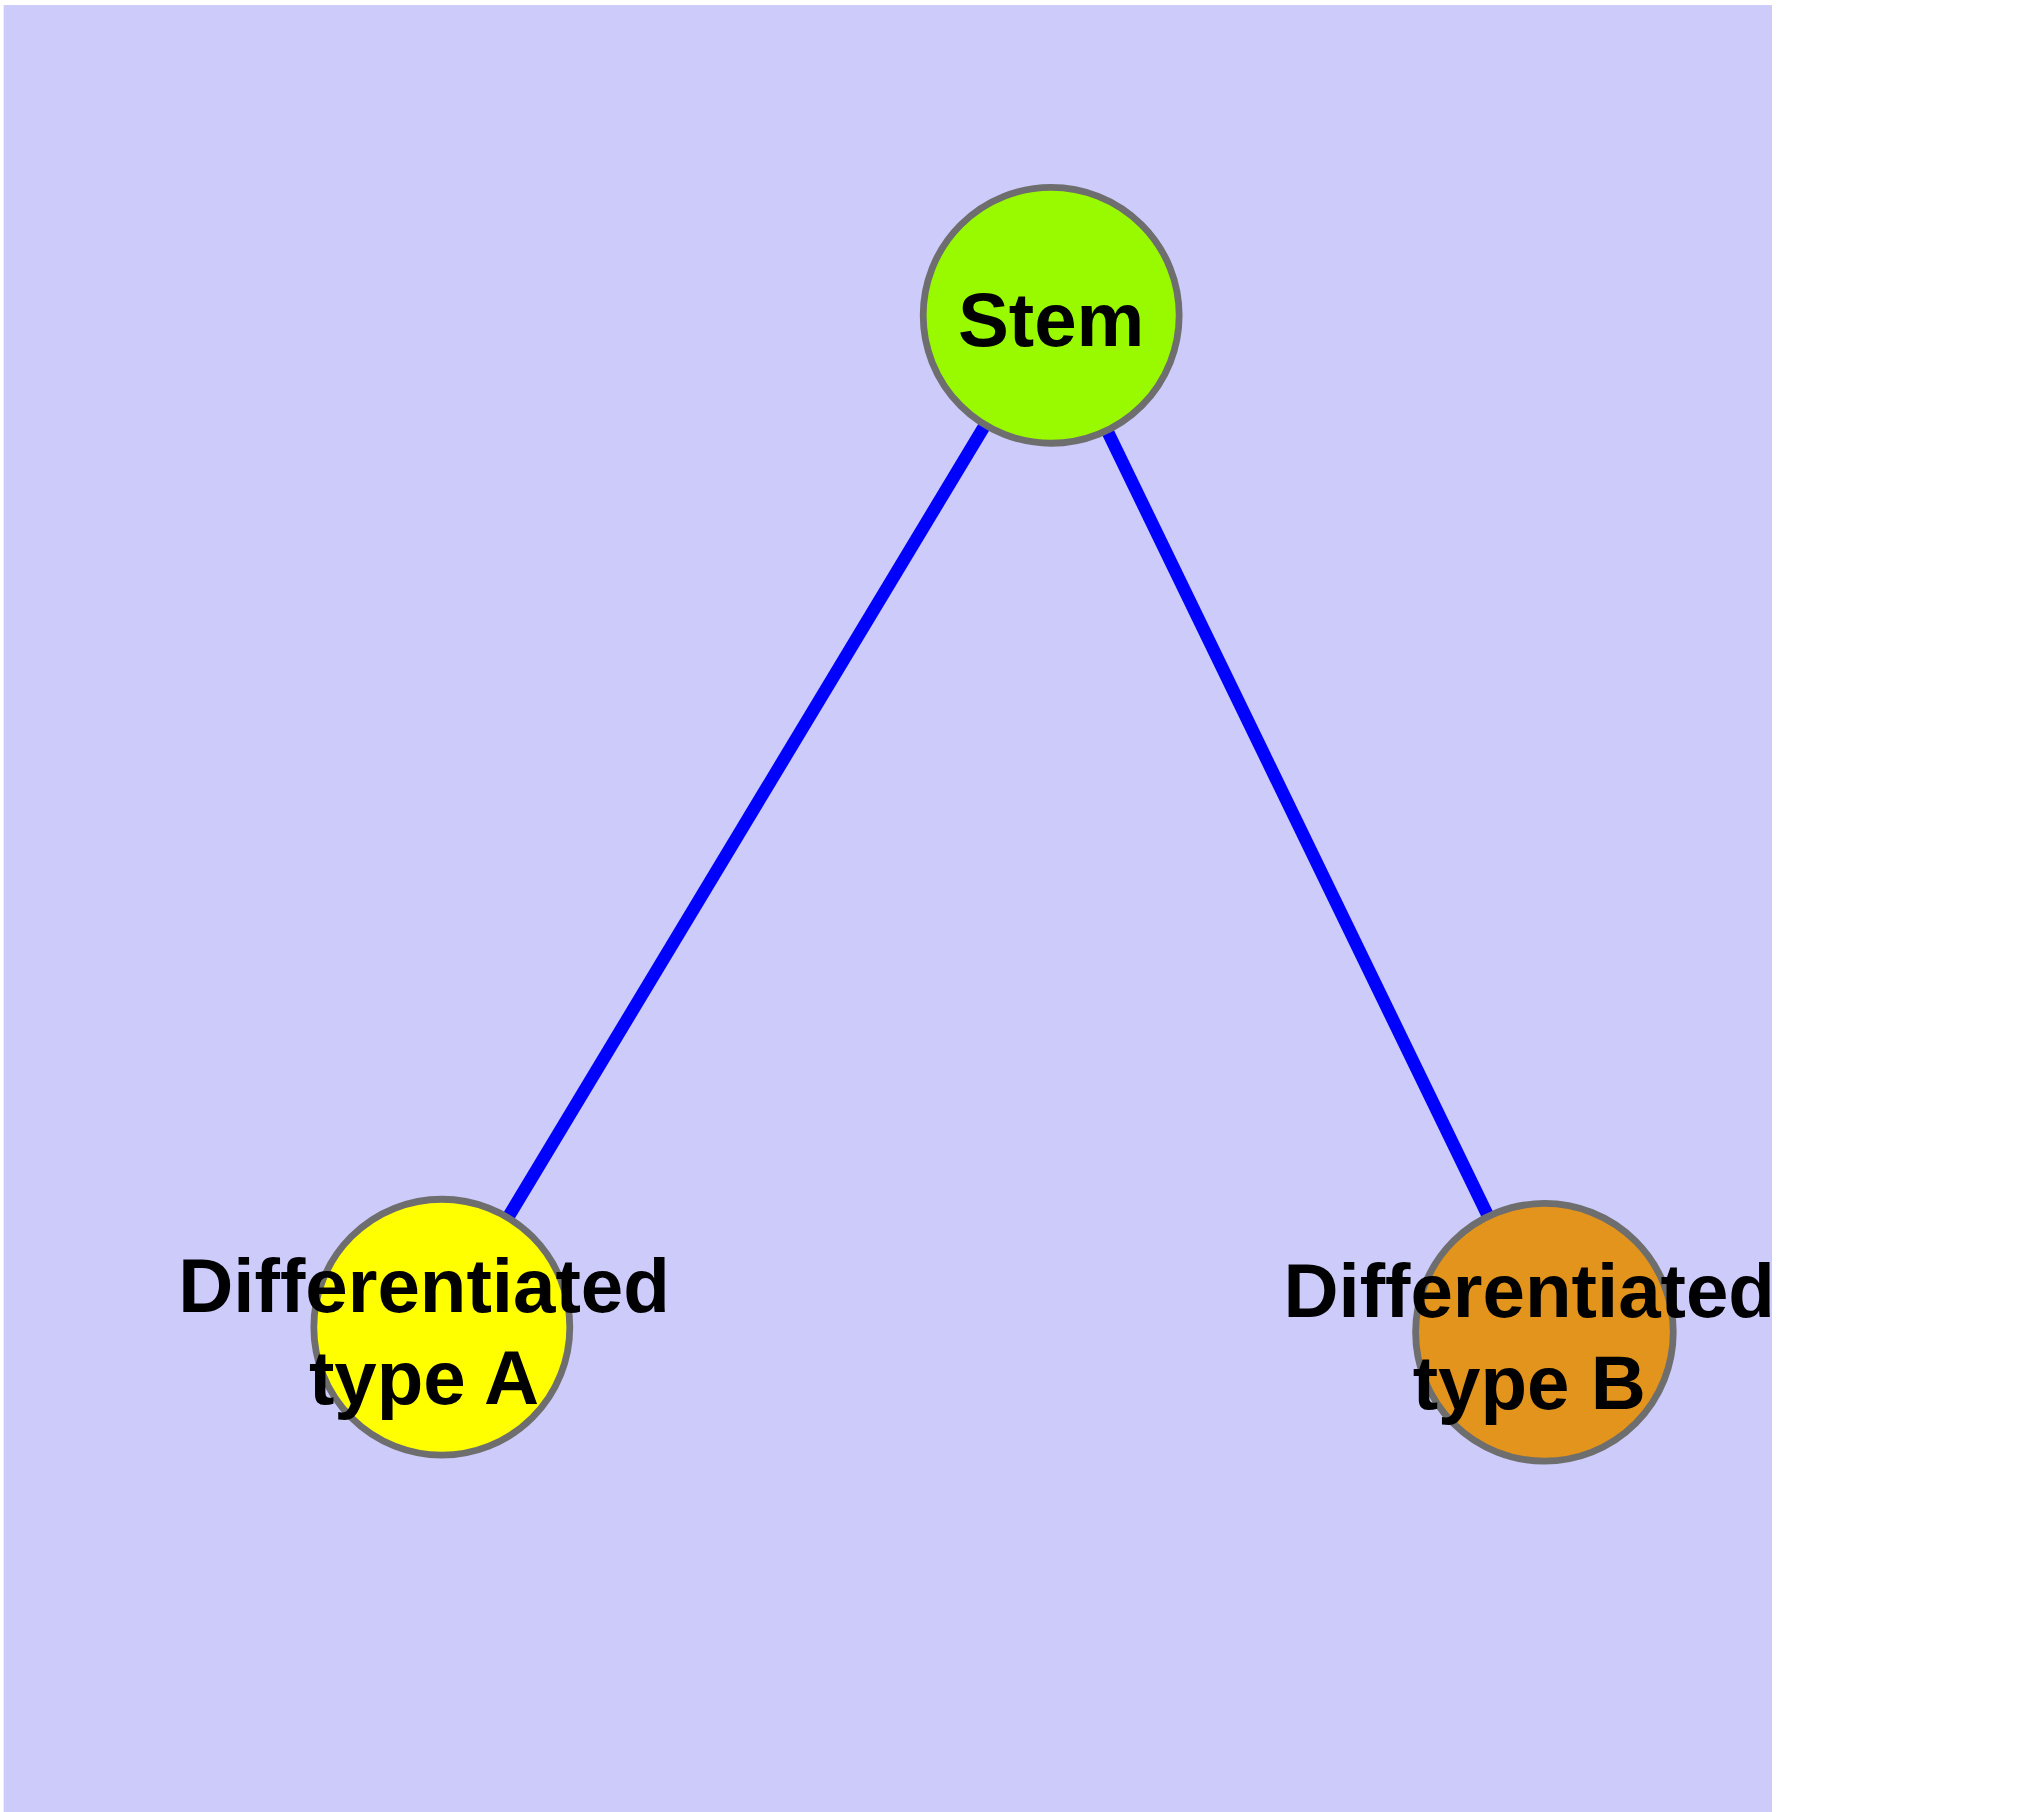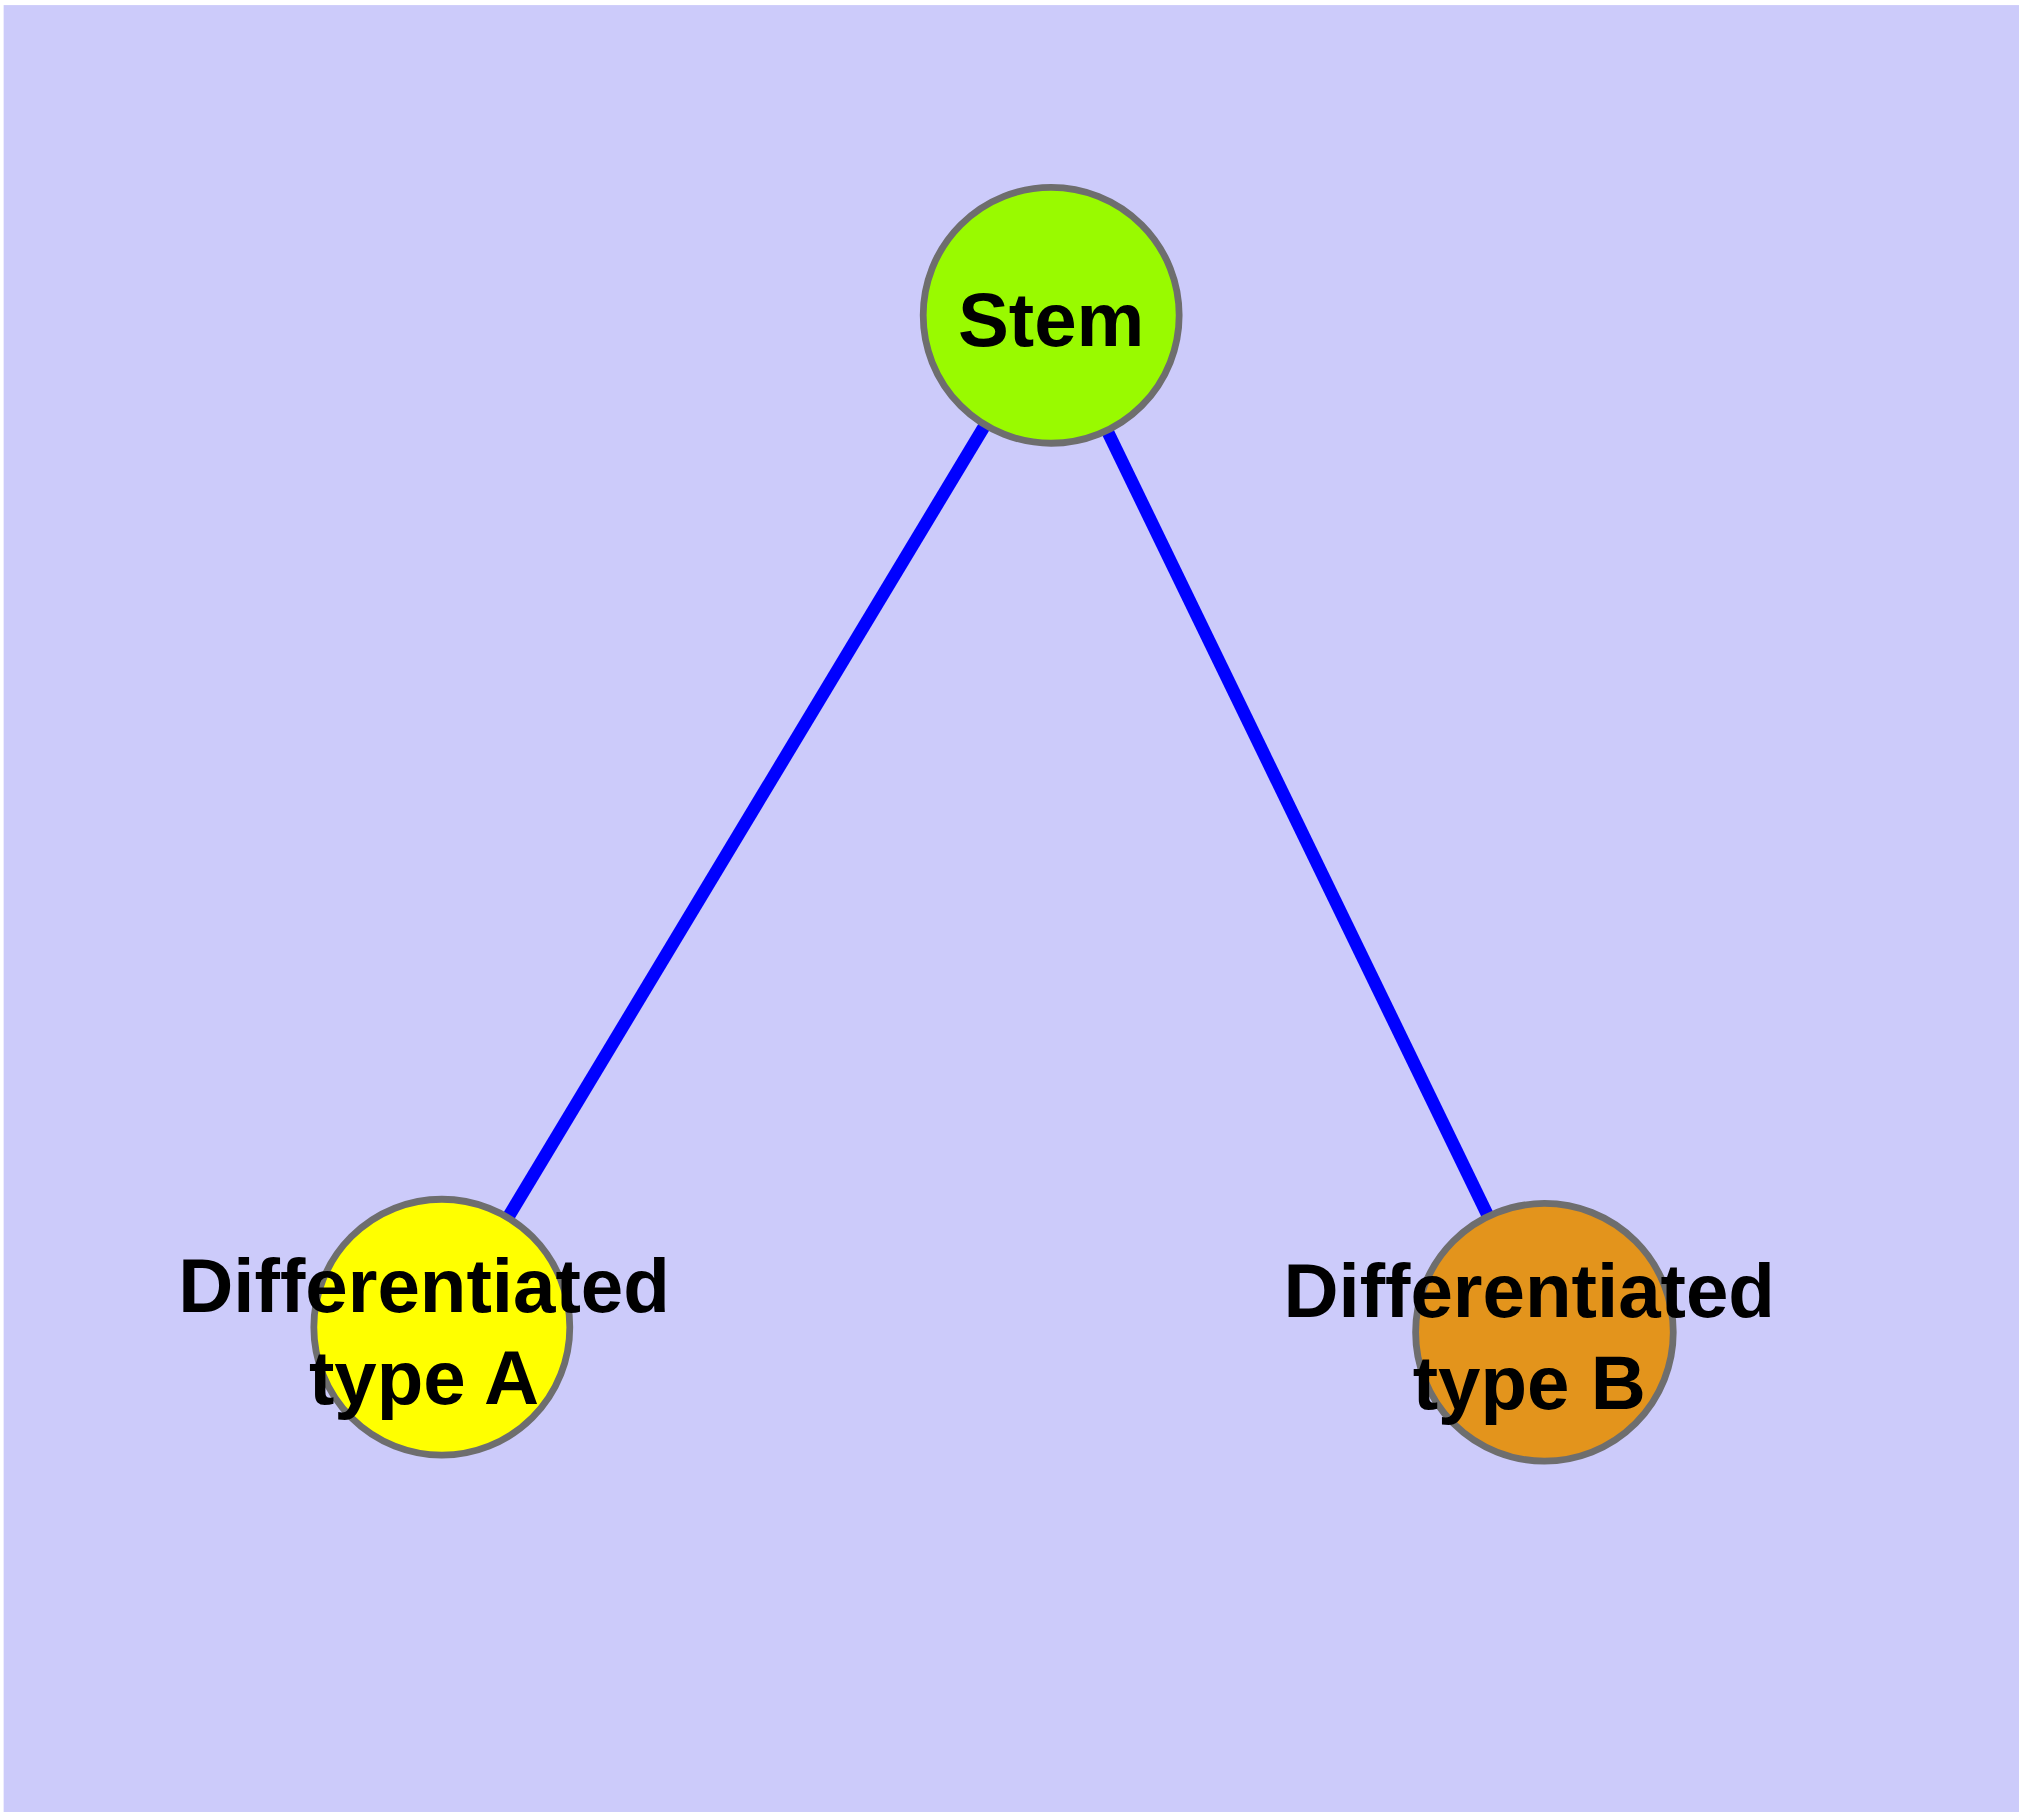--- a/index.html
+++ b/index.html
@@ -2,21 +2,21 @@
 <html style="font-size:13.6px"><head>
 <meta charset="utf-8">
 <style>
   html, body {
     margin: 0;
     padding: 0;
     background: #ffffff;
   }
   .stage {
     position: relative;
-    width: 2019px;
+    width: 1772px;
     height: 1812px;
     overflow: hidden;
     font-family: "Liberation Sans", sans-serif;
   }
   svg.graph {
     display: block;
     width: 2021px;
     height: 1812px;
   }
   .node-label {

